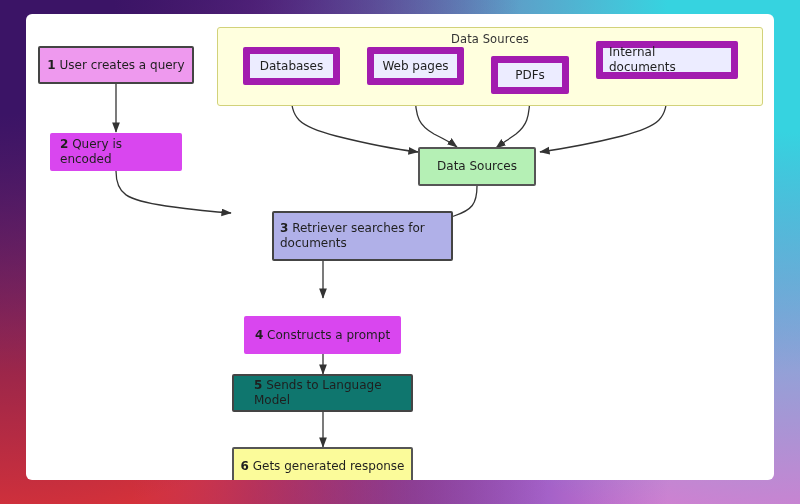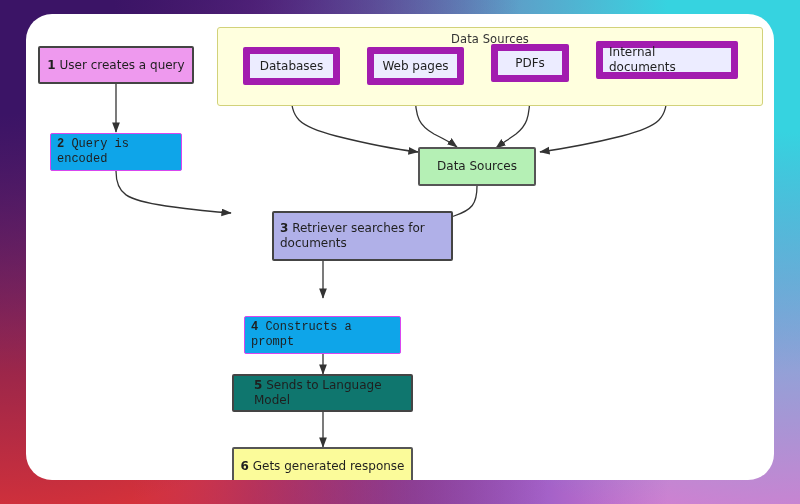--- a/index.html
+++ b/index.html
@@ -23,21 +23,21 @@
       radial-gradient(circle at 62% 100%, #2522b4 0%,  #2522b4 12%, rgba(37,34,180,0) 50%),
       linear-gradient(135deg, #4a1a74 0%, #7c3fa0 25%, #b64aa0 50%, #7b2fa8 72%, #5a2bbf 100%);
   }
   #card {
     position: absolute;
     left: 26px;
     top: 14px;
     width: 748px;
     height: 466px;
     background: #ffffff;
-    border-radius: 26px;
+    border-radius: 6px;
   }
   
   #diagram {
     position: absolute;
     inset: 0;
     overflow: hidden;
   }
   svg.edges {
     position: absolute;
     left: 0; top: 0;
@@ -72,21 +72,21 @@
     color: #1f1f1f;
     padding: 2px 6px;
   }
   .node .num { font-weight: bold; }
   .node .txt { font-weight: normal; }
 
   .n-plain  { background:#ececff; border:7px solid #a21caf; }
   .n-pink   { background:#ee99ee; border:2px solid #444444; }
   .n-green  { background:#b5f0b5; border:2px solid #555555; }
   .n-blue   { background:#b0b0e8; border:2px solid #444444;margin-left:40px; }
-  .n-lav    { background:#0ea5e9; border:1px solid #d946ef;font-family:Liberation Mono, monospace; }
+  .n-lav    { background:#d946ef; border:4px solid #d946ef; }
   .n-red    { background:#0f766e; border:2px solid #444444;padding-left:20px; }
   .n-yellow { background:#fbfb9a; border:2px solid #555555; }
 </style>
 </head>
 <body>
 
 <div id="backdrop">
   <div id="card">
     <div id="diagram">
 
@@ -125,21 +125,21 @@
       </div>
 
       <div class="node n-plain" style="left:217px; top:33px; width:97px; height:38px;">
         <span class="txt">Databases</span>
       </div>
 
       <div class="node n-plain" style="left:341px; top:33px; width:97px; height:38px;">
         <span class="txt">Web pages</span>
       </div>
 
-      <div class="node n-plain" style="left:465px; top:30px; width:78px; height:38px;">
+      <div class="node n-plain" style="left:465px; top:42px; width:78px; height:38px;">
         <span class="txt">PDFs</span>
       </div>
 
       <div class="node n-plain" style="left:570px; top:27px; width:142px; height:38px;">
         <span class="txt">Internal documents</span>
       </div>
 
       <div class="node n-pink" style="left:12px; top:32px; width:156px; height:38px;">
         <span><span class="num">1</span><span class="txt">&nbsp;User creates a query</span></span>
       </div>

